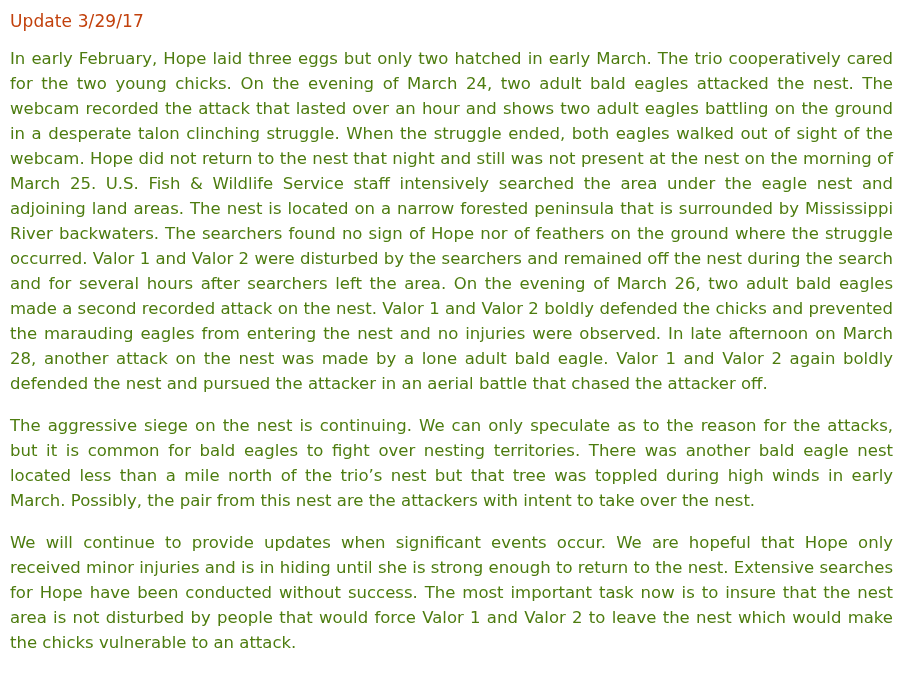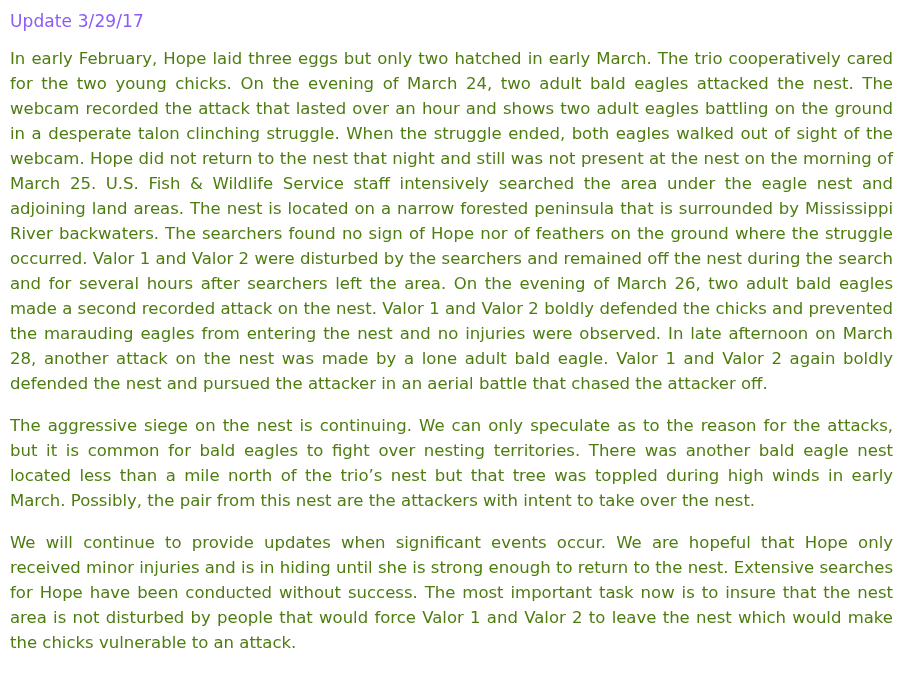--- a/index.html
+++ b/index.html
@@ -13,21 +13,21 @@
     font-family: "DejaVu Sans", sans-serif;
     overflow: hidden;
   }
   .page {
     box-sizing: border-box;
     width: 915px;
     height: 674px;
     padding: 10px 22px 0 10px;
   }
   .doc-title {
-    color: #8b5cf6;
+    color: #c2410c;
     font-size: 17px;
     line-height: 22px;
     font-weight: 400;
     margin: 0 0 14px 0;
     letter-spacing: 0.1px;
   }
   .para {
     color: #4d7c0f;
     font-size: 16.5px;
     line-height: 25px;

